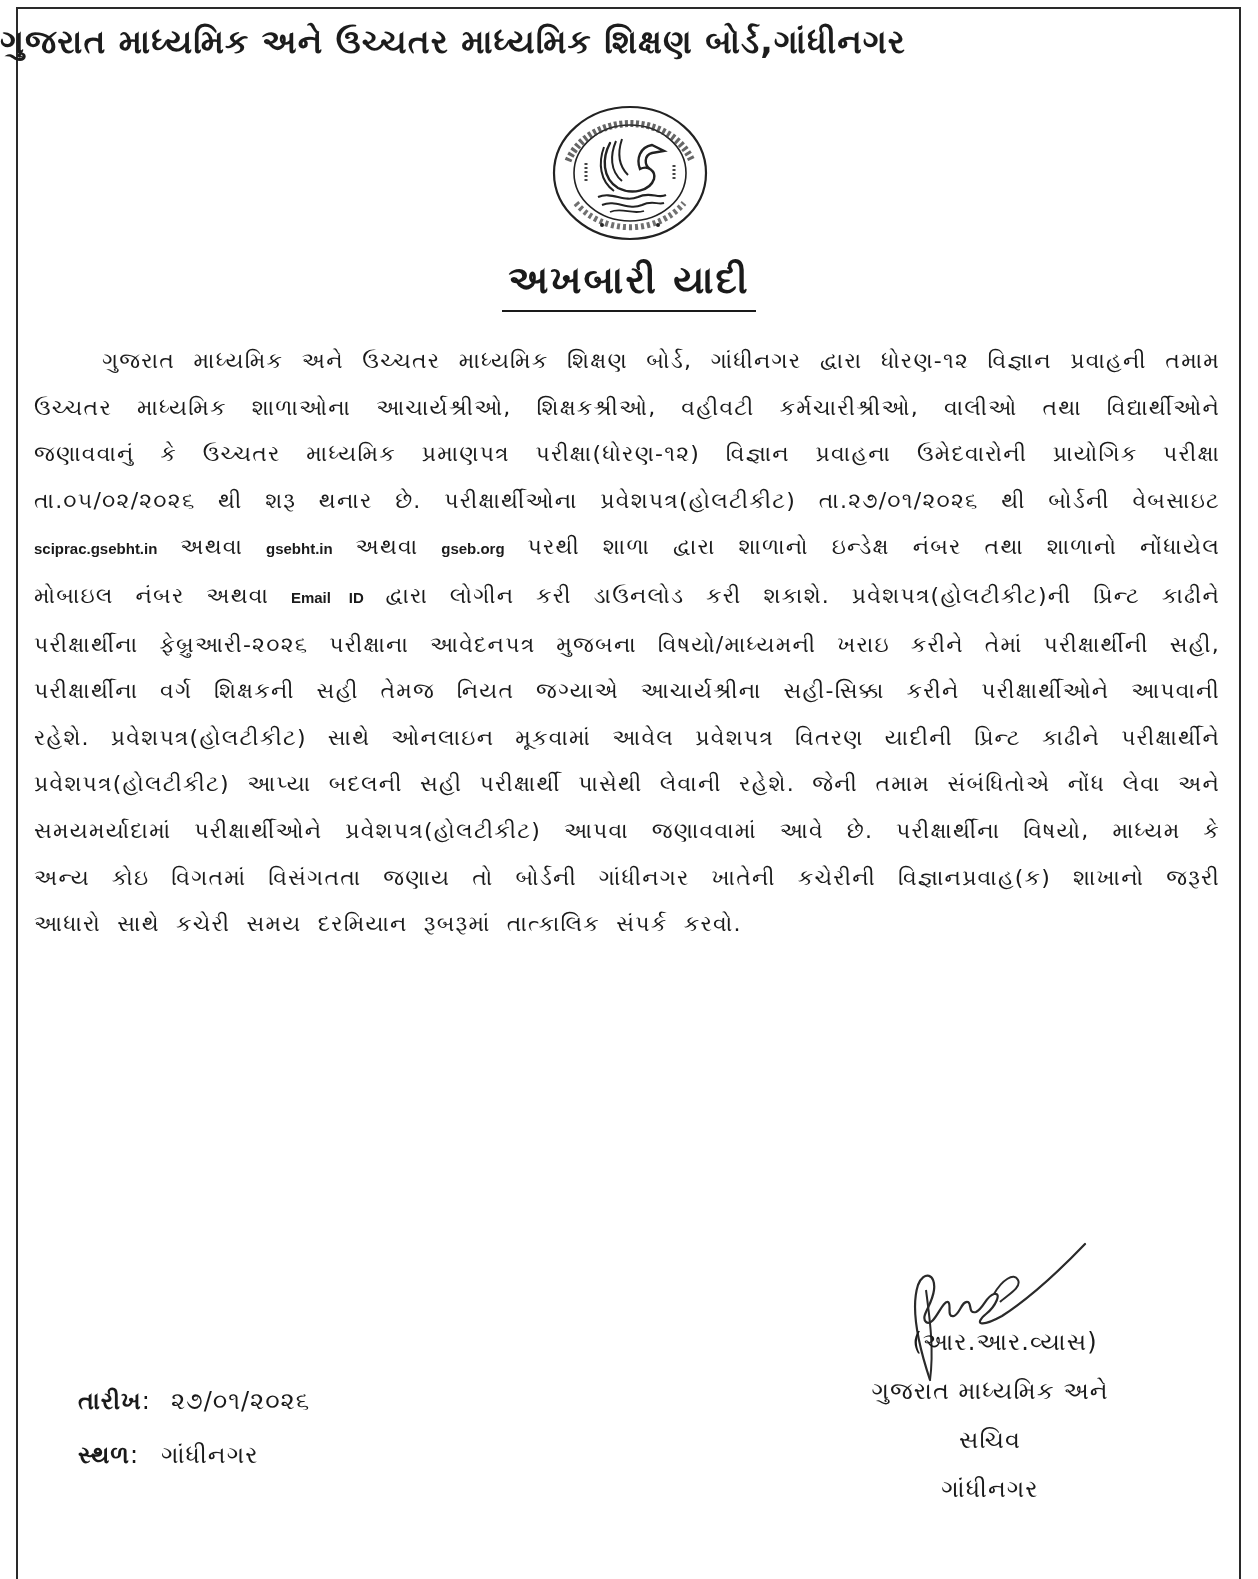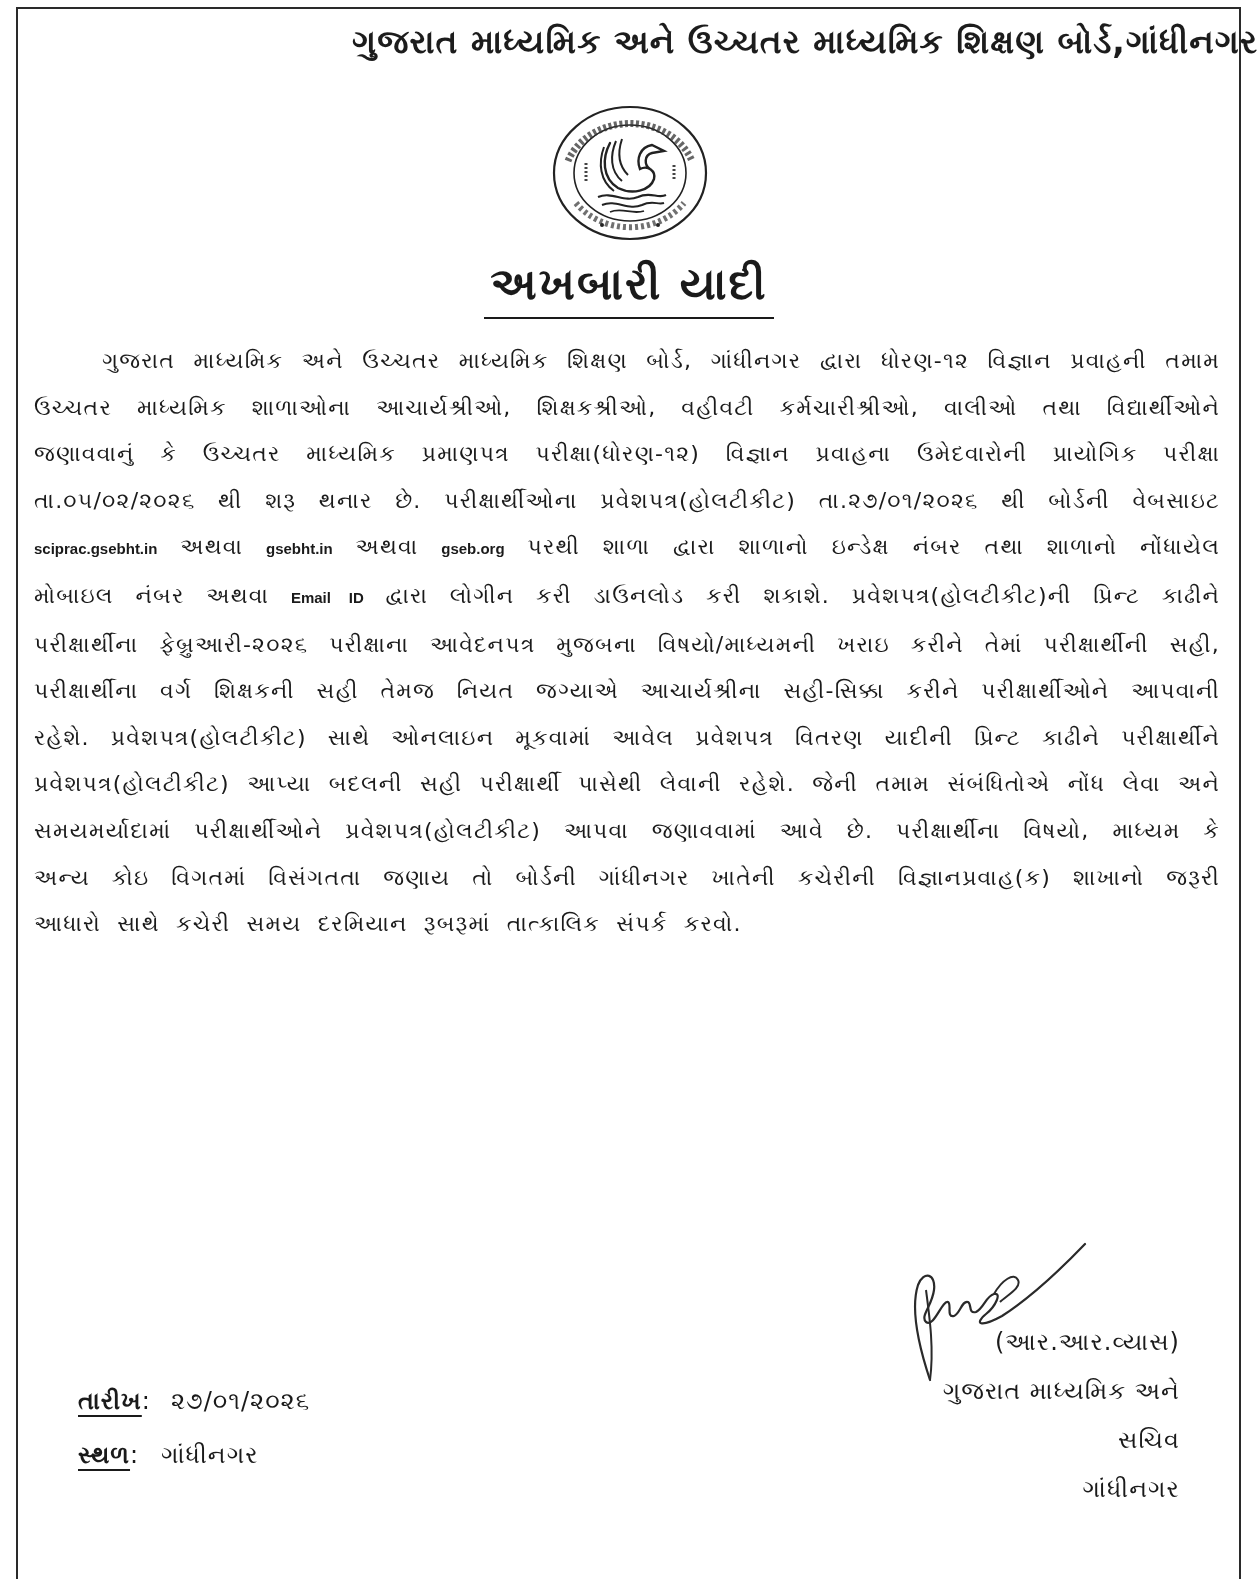--- a/index.html
+++ b/index.html
@@ -24,21 +24,21 @@
       border-top: 2px solid #2a2a2a;
       border-left: 2px solid #2a2a2a;
       border-right: 2px solid #2a2a2a;
       box-sizing: border-box;
     }
     .org-title {
       position: absolute;
       left: 0;
       top: 22px;
       width: 1258px;
-      text-align: right;
+      text-align: left;
       font-size: 33px;
       font-weight: bold;
       letter-spacing: 1px;
       color: #1c1c1c;
       white-space: nowrap;
     }
     .logo {
       position: absolute;
       left: 540px;
       top: 103px;
@@ -48,21 +48,21 @@
     .logo svg { width: 100%; height: 100%; }
     .press-heading {
       position: absolute;
       left: 0;
       top: 258px;
       width: 1258px;
       text-align: center;
     }
     .press-heading span {
       display: inline-block;
-      font-size: 44px;
+      font-size: 38px;
       font-weight: bold;
       letter-spacing: 2px;
       padding: 0 6px 6px;
       border-bottom: 2px solid #1a1a1a;
       line-height: 1.2;
     }
     .body-text {
       position: absolute;
       left: 34px;
       top: 338px;
@@ -88,38 +88,37 @@
       top: 1230px;
       width: 200px;
       height: 170px;
     }
     .signature-mark svg { width: 100%; height: 100%; }
     .sig-block {
       position: absolute;
       left: 800px;
       top: 1318px;
       width: 380px;
-      text-align: right;
+      text-align: center;
       font-size: 24px;
       line-height: 49px;
       letter-spacing: 1px;
     }
     .sig-block div { white-space: nowrap; }
     .sig-name { padding-left: 30px; }
     .meta {
       position: absolute;
       left: 78px;
       top: 1374px;
       font-size: 24px;
       line-height: 54px;
       letter-spacing: 1px;
     }
     .meta .label {
       font-weight: bold;
-      text-decoration: underline;
       text-underline-offset: 6px;
     }
     .meta .value { margin-left: 20px; }
     .meta .value.place { margin-left: 22px; }
   </style>
 </head>
 <body>
 
 <div class="frame"></div>
 

